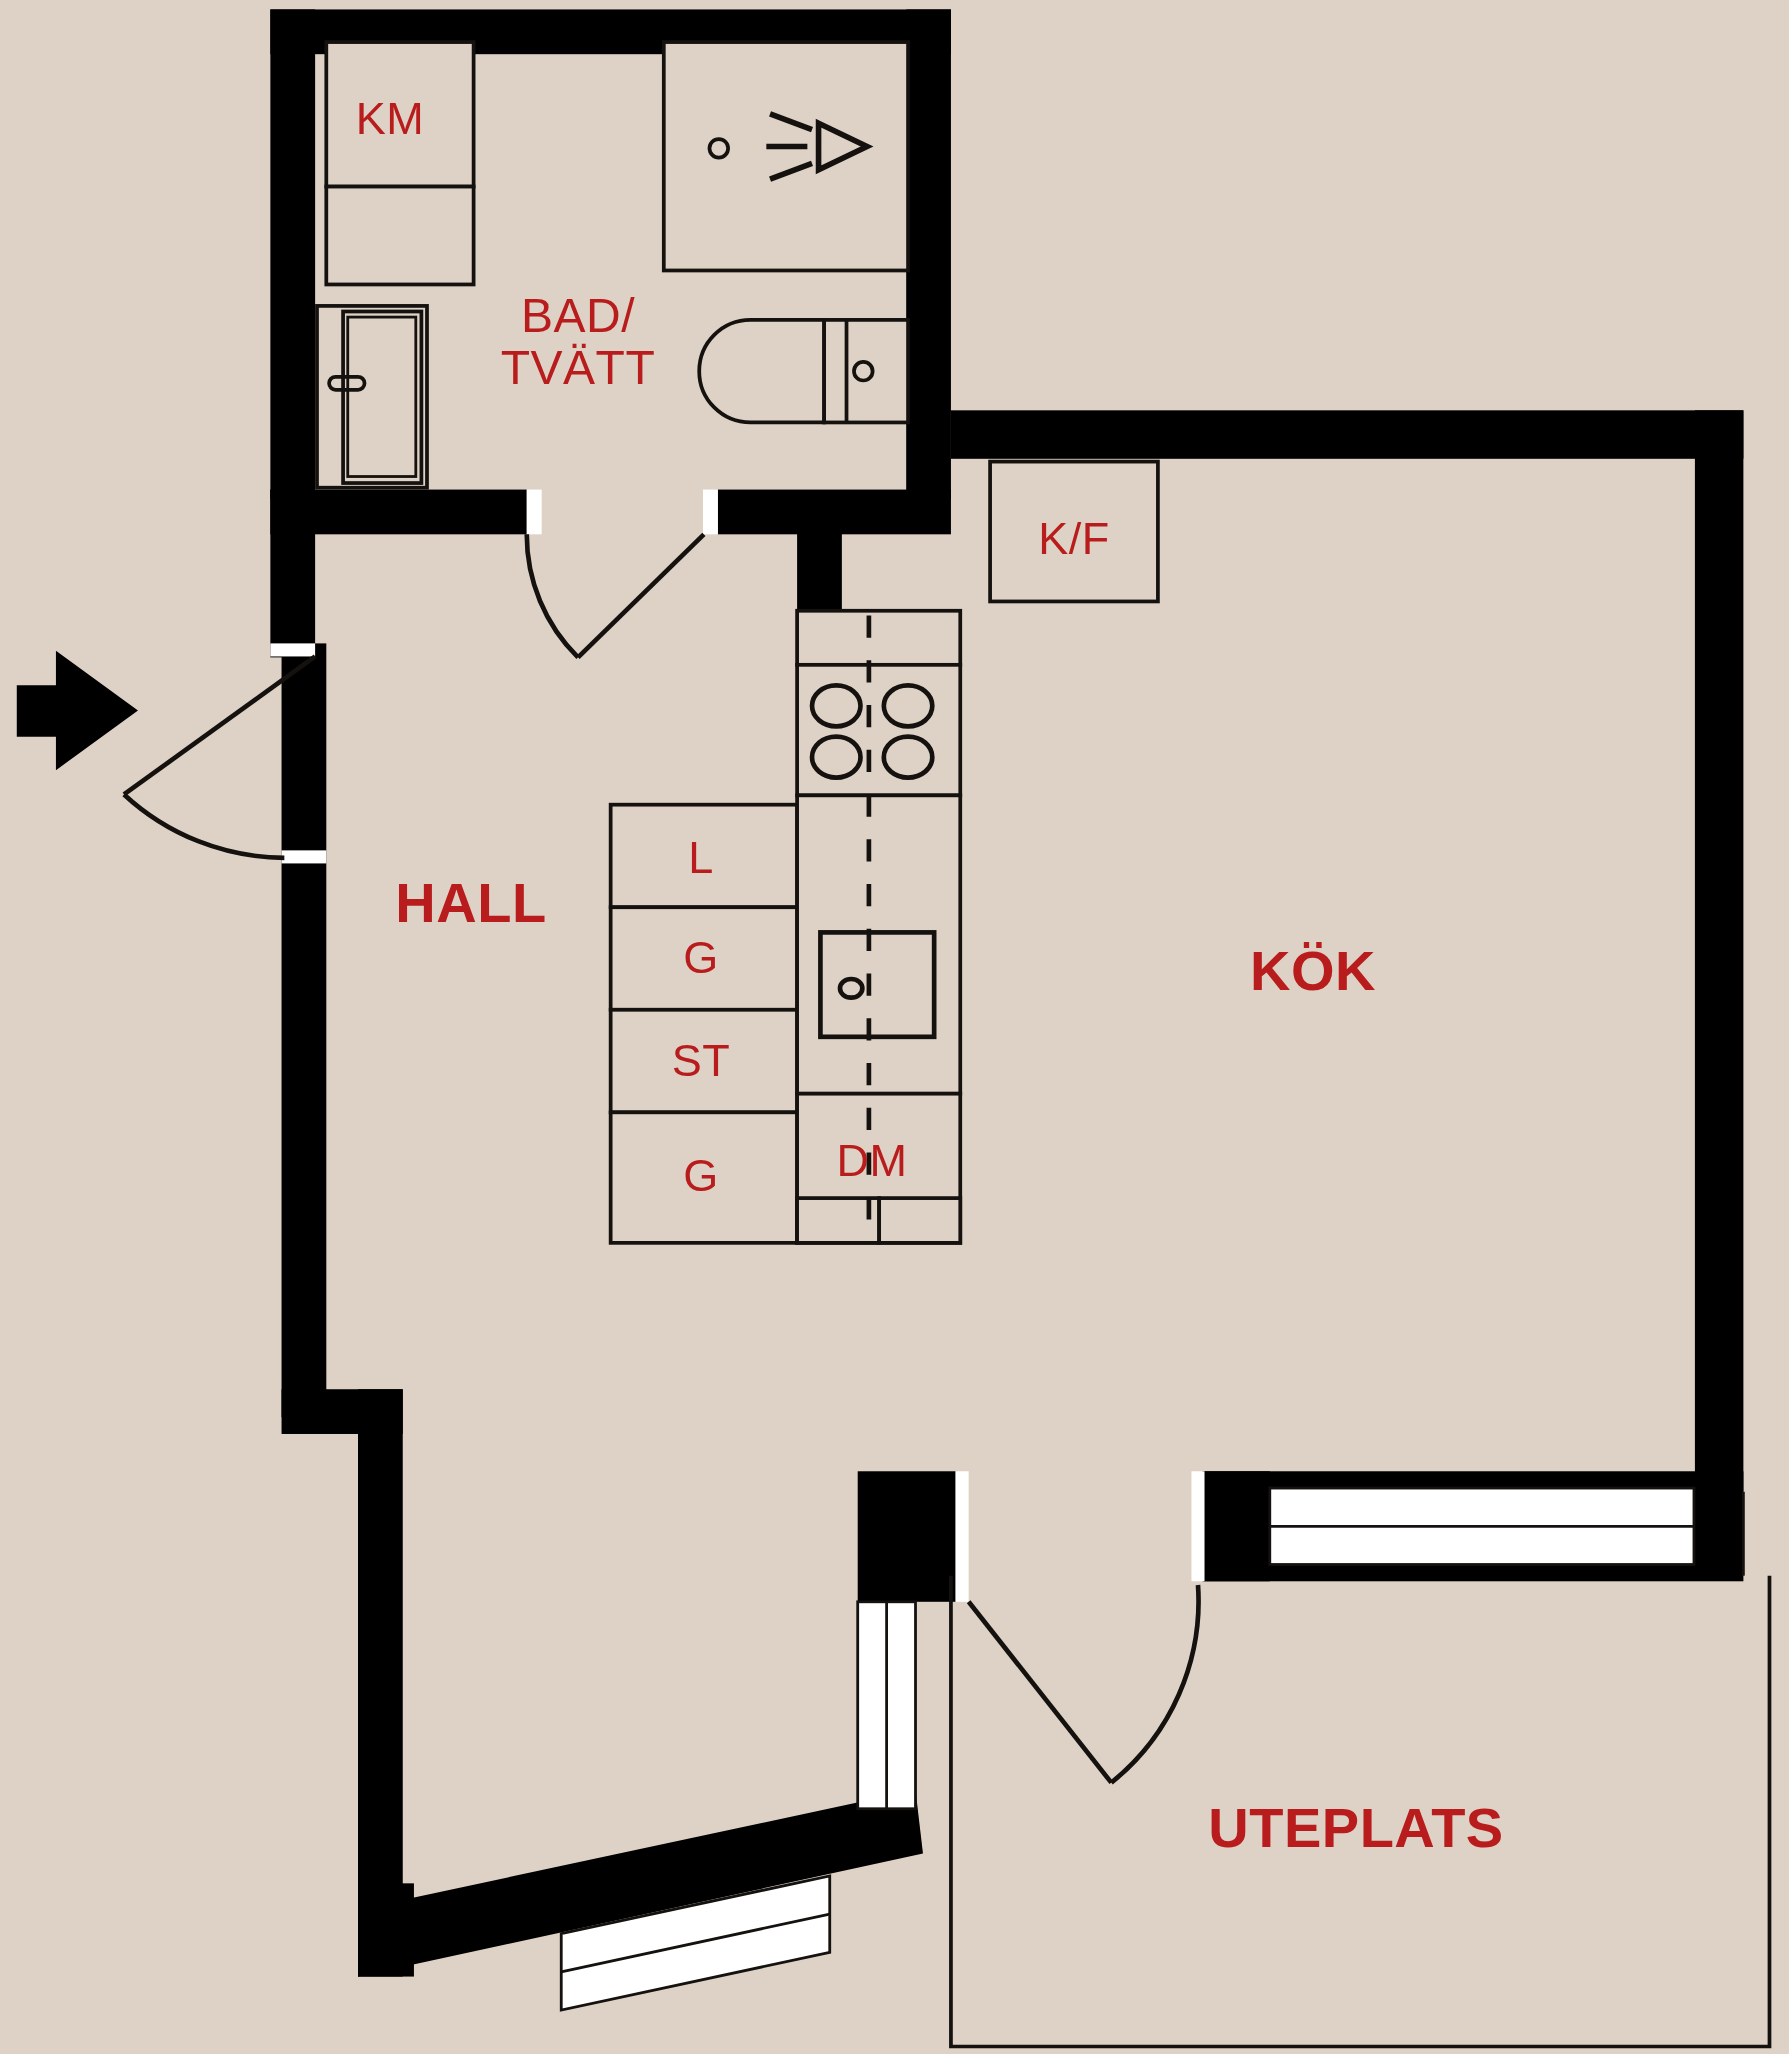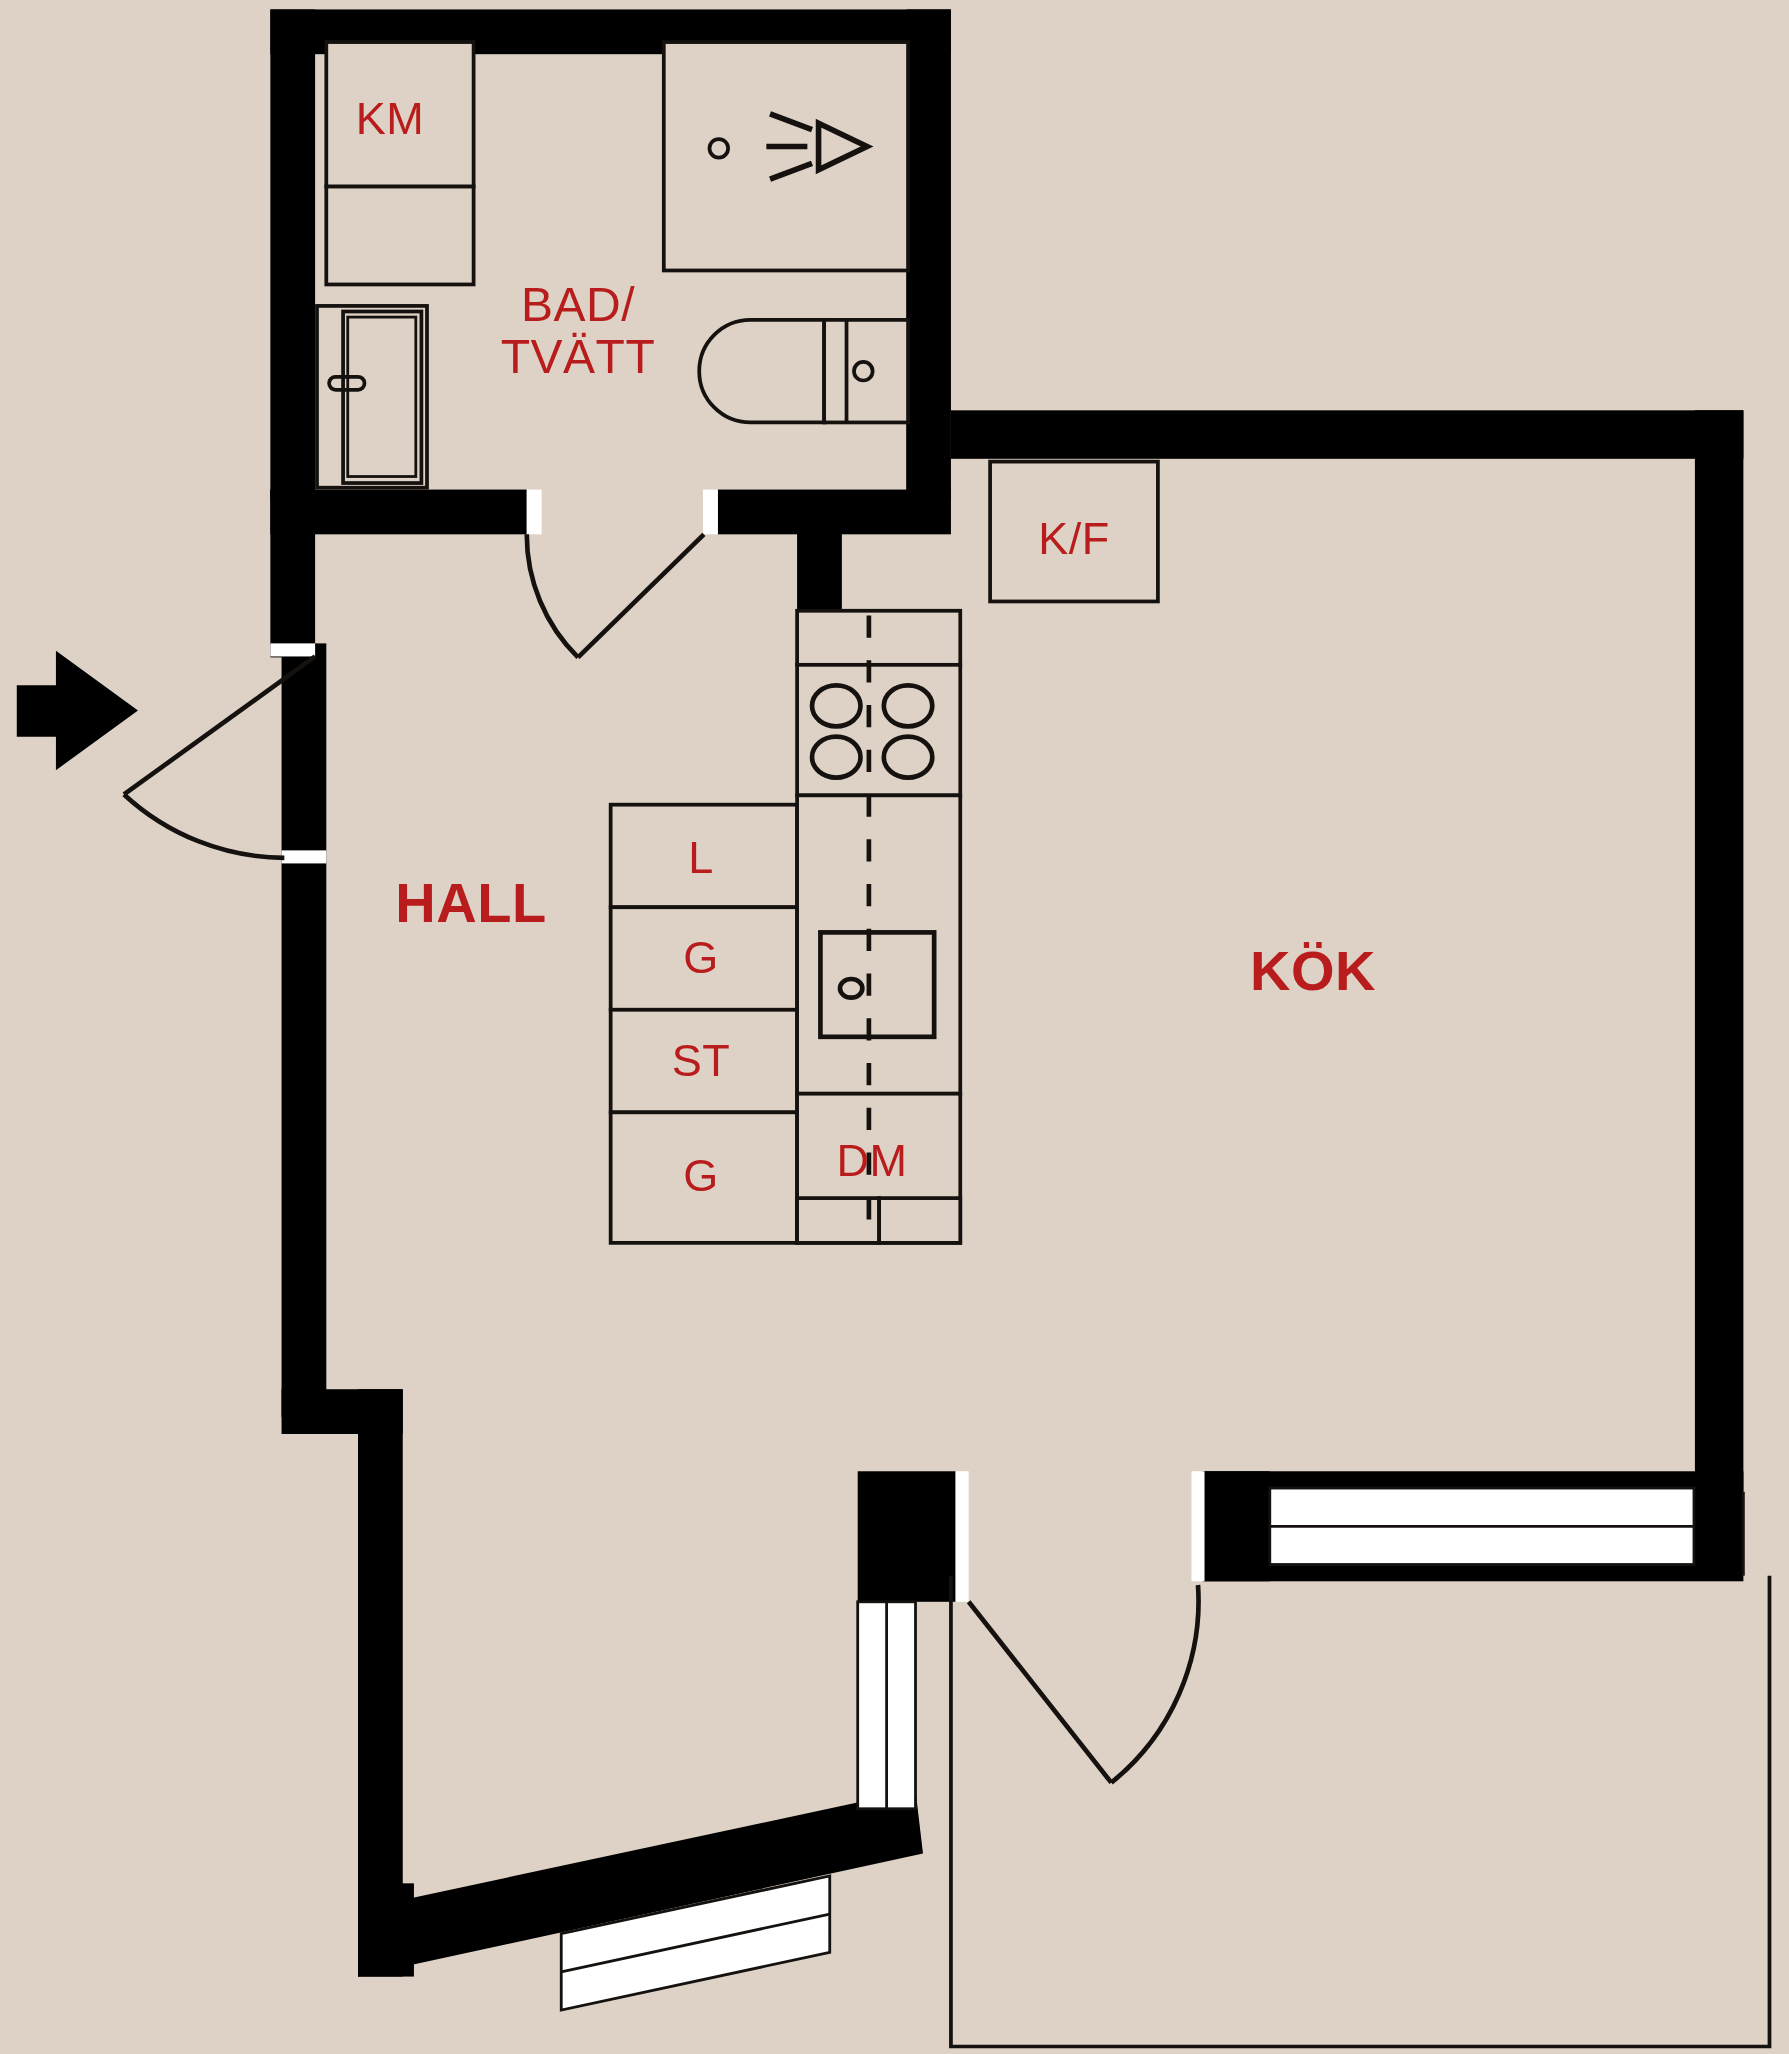--- a/index.html
+++ b/index.html
@@ -13,21 +13,21 @@
     font-weight:400;
     white-space:nowrap;
     text-align:center;
     transform:translate(-50%,-50%);
     letter-spacing:0.5px;
     pointer-events:none;
   }
   .lbl-lg{font-size:56px;font-weight:bold;}
   .lbl-md{font-size:48px;}
   .lbl-sm{font-size:45px;}
-  .lbl-two{line-height:1.08;transform:translate(-50%,-50%);}
+  .lbl-two{line-height:1.08;transform:translate(-50%,-50%);margin-top:11px;}
 </style>
 </head>
 <body>
 
 <div id="plan-root">
 
   <svg id="plan-svg" viewBox="0 0 1920 2204">
 
     <g>
 
@@ -199,20 +199,21 @@
   <div class="room-label lbl-md lbl-two" style="left:578px;top:331px;">
     <div>BAD/</div>
     <div>TVÄTT</div>
   </div>
 
   <div class="room-label lbl-lg" style="left:471px;top:902px;">HALL</div>
 
   <div class="room-label lbl-lg" style="left:1313px;top:970px;text-align:right;">KÖK</div>
 
 
+  <div class="room-label lbl-lg" style="left:1356px;top:1827px;">UTEPLATS</div>
 
   <div class="room-label lbl-sm" style="left:390px;top:119px;">KM</div>
 
   <div class="room-label lbl-sm" style="left:1074px;top:539px;">K/F</div>
 
   <div class="room-label lbl-sm" style="left:701px;top:858px;">L</div>
 
   <div class="room-label lbl-sm" style="left:701px;top:958px;">G</div>
 
   <div class="room-label lbl-sm" style="left:701px;top:1061px;">ST</div>

